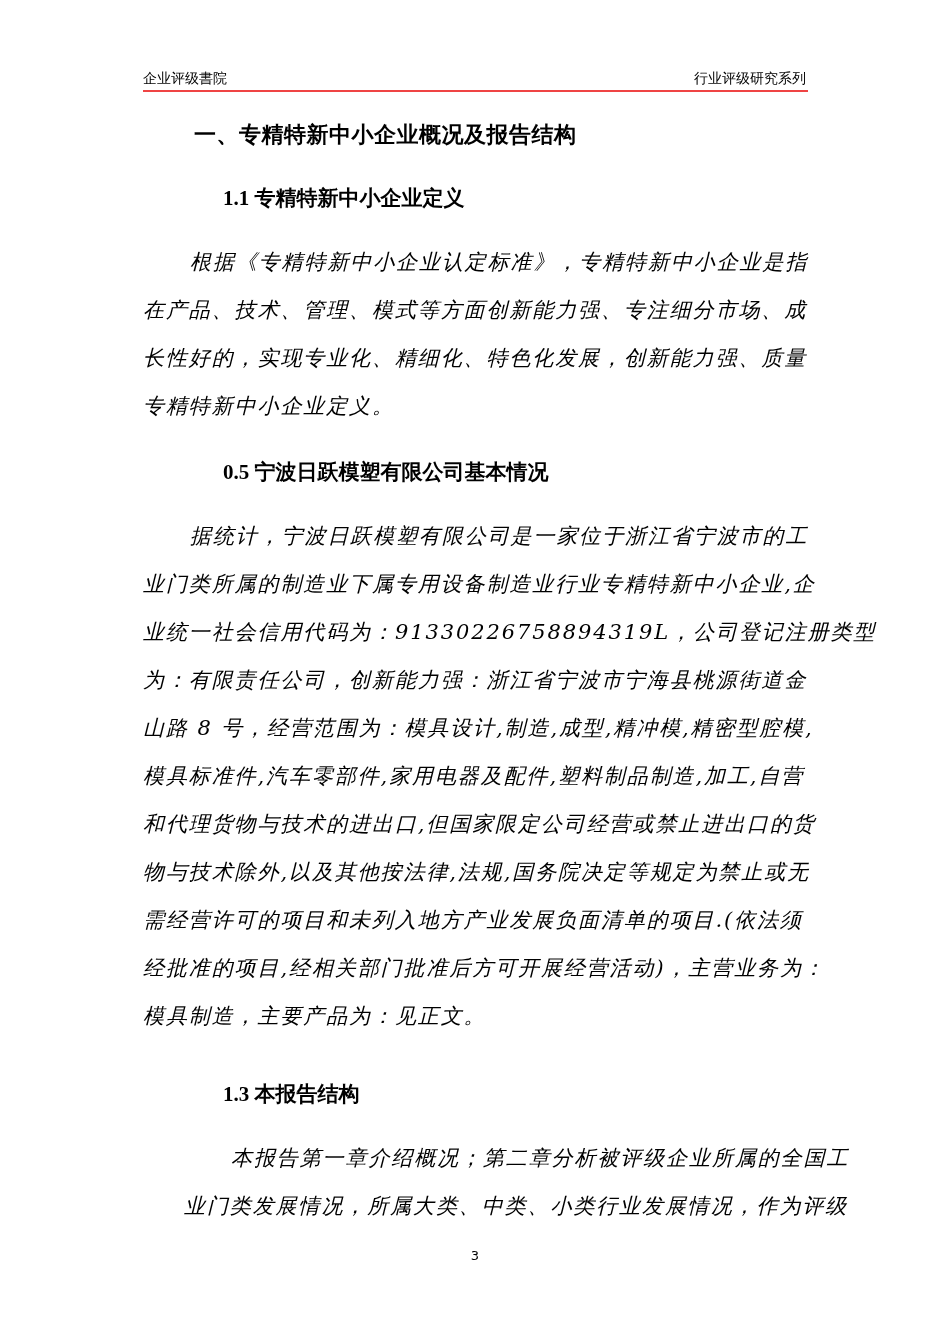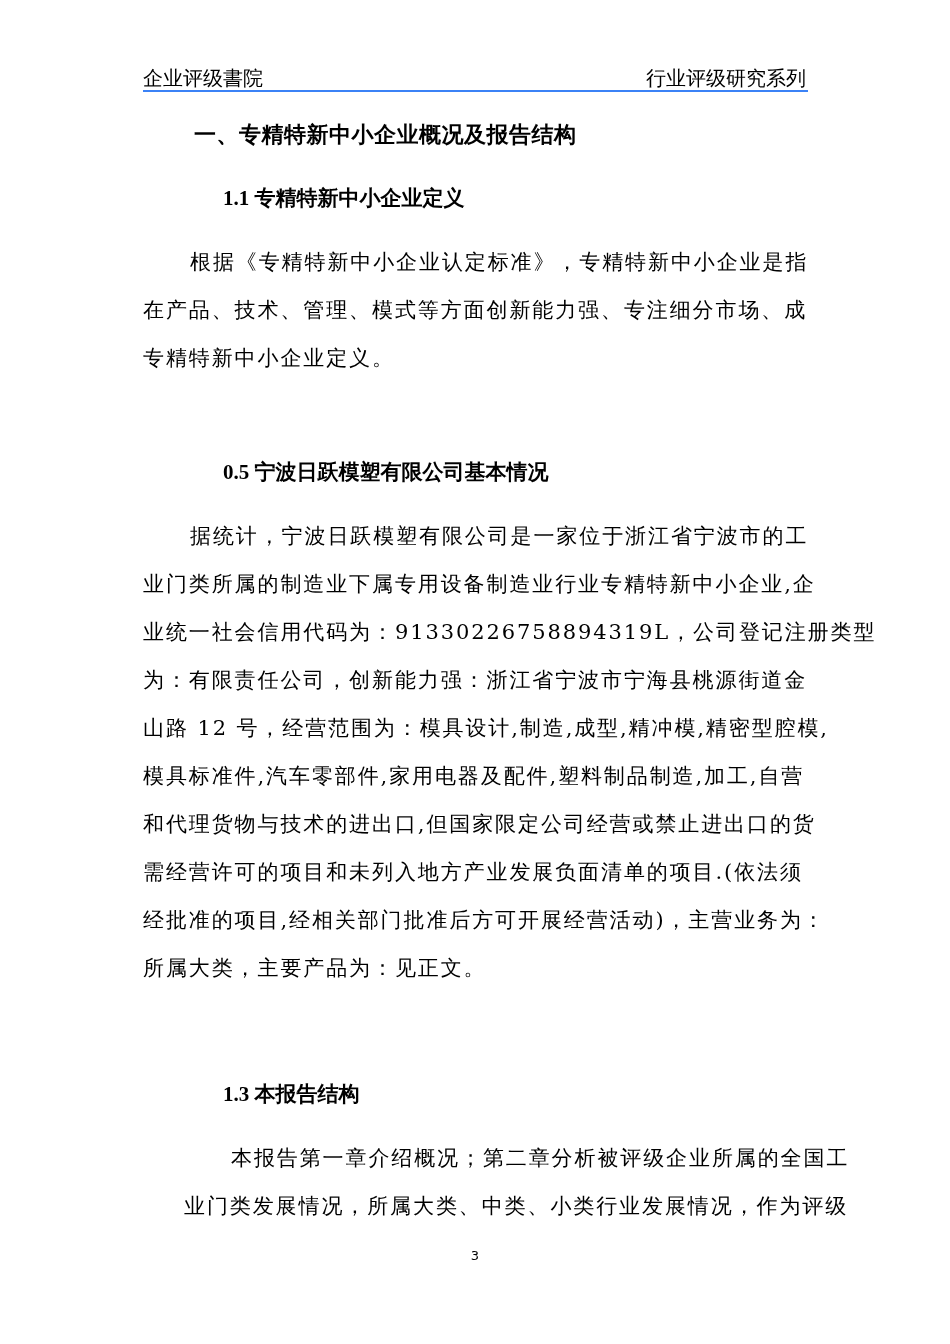--- a/index.html
+++ b/index.html
@@ -1,62 +1,64 @@
 <!DOCTYPE html>
 <html><head>
 <meta charset="utf-8">
 <style>
   html, body { margin: 0; padding: 0; background: #ffffff; }
   body { width: 950px; height: 1344px; position: relative; overflow: hidden;
          font-family: "DejaVu Serif", "Liberation Serif", serif; color: #000; }
   .header { position: absolute; left: 143px; top: 66px; width: 665px; height: 24px;
-            border-bottom: 2px solid #3b82f6; font-family: "DejaVu Sans", "Liberation Sans", sans-serif;
-            font-size: 20px; line-height: 22px; text-align: center; }
+            border-bottom: 2px solid #ef4444; font-family: "DejaVu Sans", "Liberation Sans", sans-serif;
+            font-size: 14px; line-height: 22px; text-align: center; }
   .header .left { position: absolute; left: 0; top: 1px; }
   .header .right { position: absolute; right: 2px; top: 1px; }
   .h1 { position: absolute; left: 194px; top: 120px; font-size: 22px; font-weight: bold;
         font-family: "DejaVu Sans", "Liberation Sans", sans-serif; letter-spacing: 0.5px; white-space: nowrap; }
   .h2 { position: absolute; left: 192px; font-size: 21px; font-weight: bold;
         font-family: Liberation Serif, serif; white-space: nowrap; margin-left: 31px; }
   .para { position: absolute; left: 143px; width: 668px; font-size: 21px; line-height: 48px;
           text-align: justify; text-indent: 47px; letter-spacing: 1.9px; }
-  .para .line { display: block; white-space: nowrap; text-indent: 0; height: 48px; }
+  .para .line { display: block; white-space: nowrap; text-indent: 0; height: 48px; font-style: italic; }
   .para .line.first { padding-left: 47px; }
   .pagenum { position: absolute; left: 0; width: 950px; top: 1248px; text-align: center;
              font-family: "DejaVu Sans", "Liberation Sans", sans-serif; font-size: 13px; }
 </style>
 </head>
 <body>
 
 <div class="header">
   <span class="left">企业评级書院</span>
   <span class="right">行业评级研究系列</span>
 </div>
 
 <div class="h1">一、专精特新中小企业概况及报告结构</div>
 
 <div class="h2" style="top:184px;">1.1 专精特新中小企业定义</div>
 <div class="para" style="top:238px;">
   <span class="line first">根据《专精特新中小企业认定标准》，专精特新中小企业是指</span>
   <span class="line">在产品、技术、管理、模式等方面创新能力强、专注细分市场、成</span>
+  <span class="line">长性好的，实现专业化、精细化、特色化发展，创新能力强、质量</span>
   <span class="line">专精特新中小企业定义。</span>
 </div>
 
 <div class="h2" style="top:458px;">0.5 宁波日跃模塑有限公司基本情况</div>
 <div class="para" style="top:512px;">
   <span class="line first">据统计，宁波日跃模塑有限公司是一家位于浙江省宁波市的工</span>
   <span class="line">业门类所属的制造业下属专用设备制造业行业专精特新中小企业,企</span>
   <span class="line">业统一社会信用代码为：91330226758894319L，公司登记注册类型</span>
   <span class="line">为：有限责任公司，创新能力强：浙江省宁波市宁海县桃源街道金</span>
-  <span class="line">山路 12 号，经营范围为：模具设计,制造,成型,精冲模,精密型腔模,</span>
+  <span class="line">山路 8 号，经营范围为：模具设计,制造,成型,精冲模,精密型腔模,</span>
   <span class="line">模具标准件,汽车零部件,家用电器及配件,塑料制品制造,加工,自营</span>
   <span class="line">和代理货物与技术的进出口,但国家限定公司经营或禁止进出口的货</span>
+  <span class="line">物与技术除外,以及其他按法律,法规,国务院决定等规定为禁止或无</span>
   <span class="line">需经营许可的项目和未列入地方产业发展负面清单的项目.(依法须</span>
   <span class="line">经批准的项目,经相关部门批准后方可开展经营活动)，主营业务为：</span>
-  <span class="line">所属大类，主要产品为：见正文。</span>
+  <span class="line">模具制造，主要产品为：见正文。</span>
 </div>
 
 <div class="h2" style="top:1080px;">1.3 本报告结构</div>
 <div class="para" style="top:1134px;margin-left:41px;">
   <span class="line first">本报告第一章介绍概况；第二章分析被评级企业所属的全国工</span>
   <span class="line">业门类发展情况，所属大类、中类、小类行业发展情况，作为评级</span>
 </div>
 
 <div class="pagenum">3</div>
 

